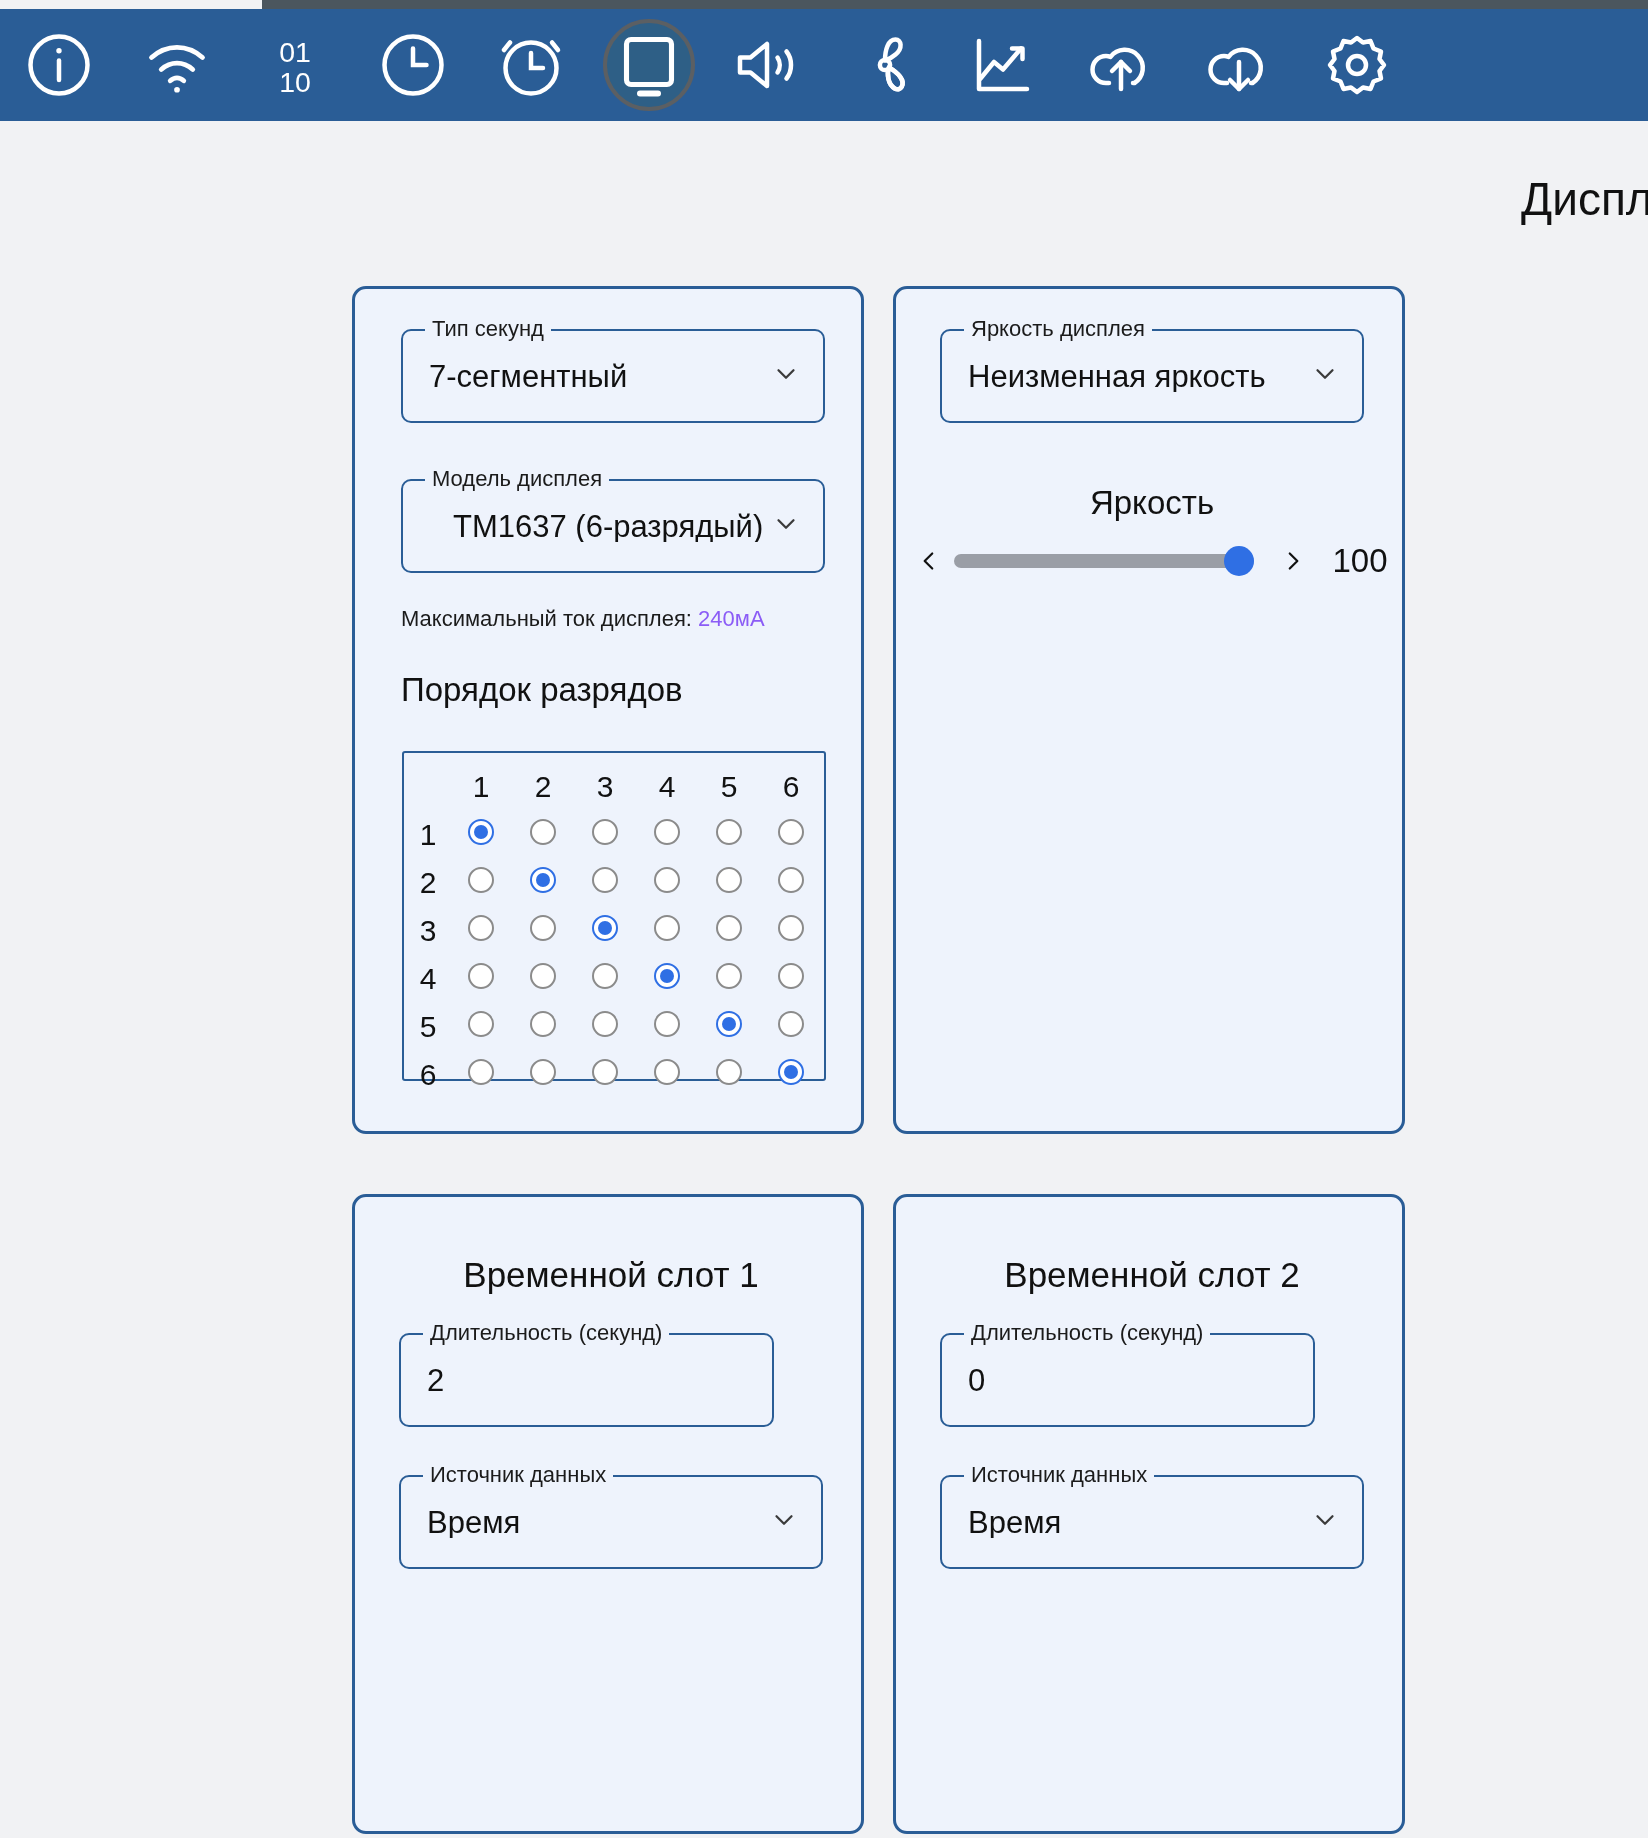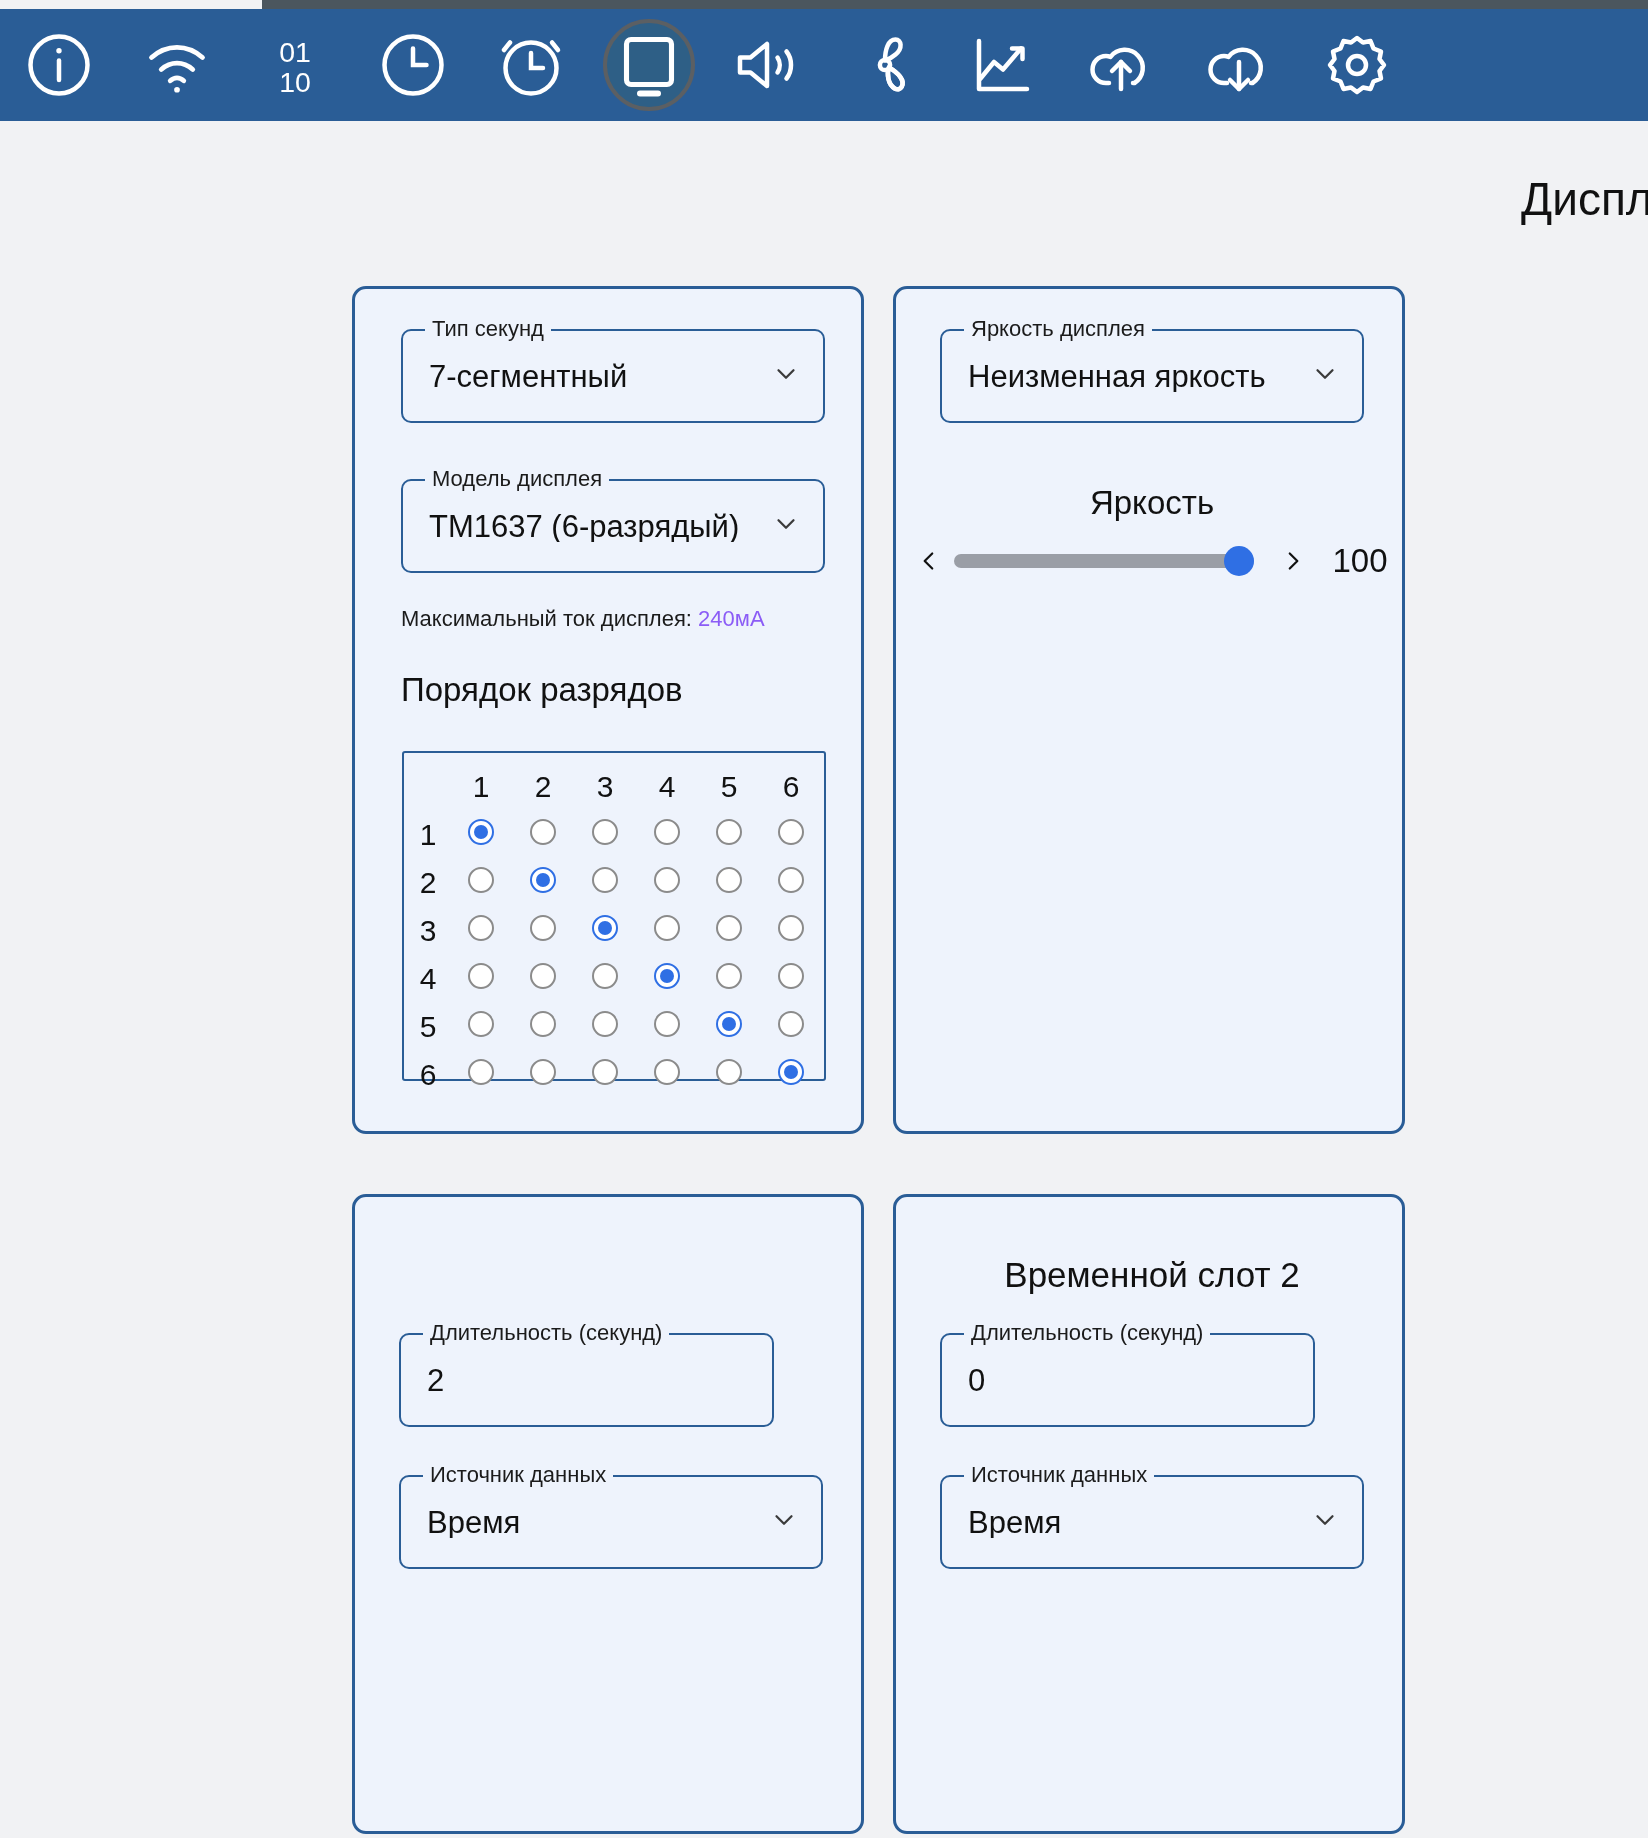--- a/index.html
+++ b/index.html
@@ -349,21 +349,21 @@
     <div class="field select-field f-type" style="position:absolute;">
       <span class="field-legend">Тип секунд</span>
       <span class="field-value">7-сегментный</span>
       <span class="chev">
         <svg width="30" height="30" viewBox="0 0 24 24" fill="none" stroke="#3b3b3b" stroke-width="1.8" stroke-linecap="round" stroke-linejoin="round">
             <path d="M6 9l6 6 6-6"></path>
           </svg>
       </span>
     </div>
 
-    <div class="field select-field f-model" style="position:absolute;">
+    <div class="field select-field f-model" style="position:absolute;padding-left:24px;">
       <span class="field-legend">Модель дисплея</span>
       <span class="field-value">TM1637 (6-разрядый)</span>
       <span class="chev">
         <svg width="30" height="30" viewBox="0 0 24 24" fill="none" stroke="#3b3b3b" stroke-width="1.8" stroke-linecap="round" stroke-linejoin="round">
             <path d="M6 9l6 6 6-6"></path>
           </svg>
       </span>
     </div>
 
     <div class="maxcurrent">
@@ -472,20 +472,21 @@
         <svg width="26" height="34" viewBox="0 0 24 24" fill="none" stroke="#111" stroke-width="2" stroke-linecap="round" stroke-linejoin="round">
             <path d="M9 5l7 7-7 7"></path>
           </svg>
       </span>
       <span class="slider-val">100</span>
     </div>
 
   </div>
 
   <div class="card card-bl">
+    <div class="slot-title">Временной слот 1</div>
 
     <div class="field input-field f-dur" style="position:absolute;">
       <span class="field-legend">Длительность (секунд)</span>
       <span class="field-value">2</span>
     </div>
 
     <div class="field select-field f-src" style="position:absolute;">
       <span class="field-legend">Источник данных</span>
       <span class="field-value">Время</span>
       <span class="chev">

